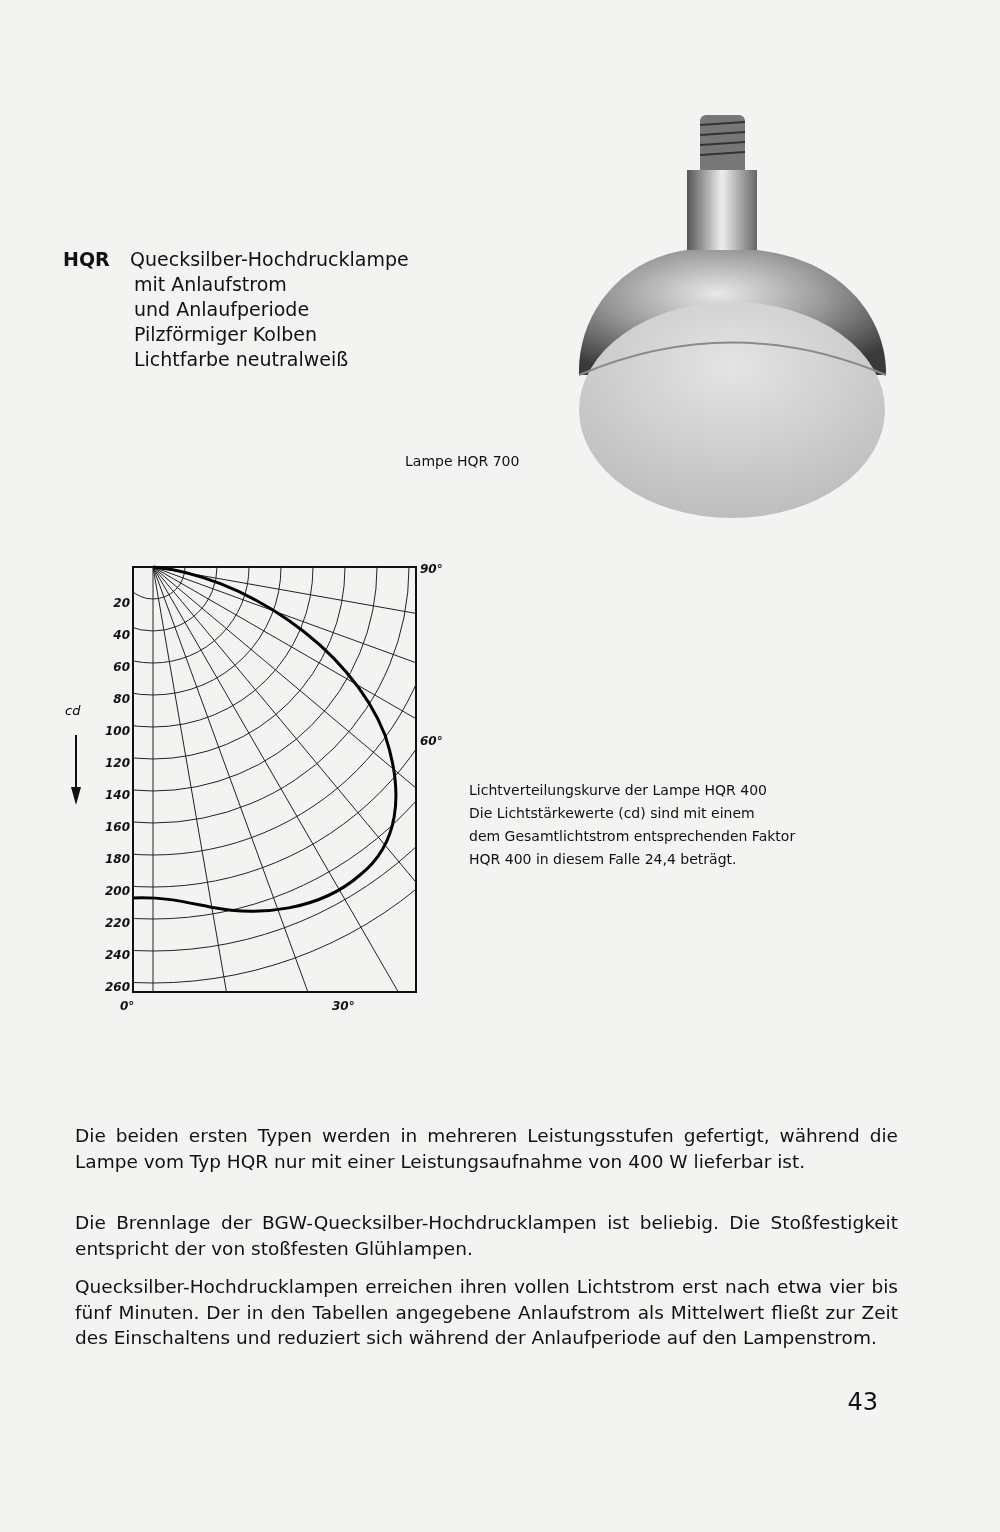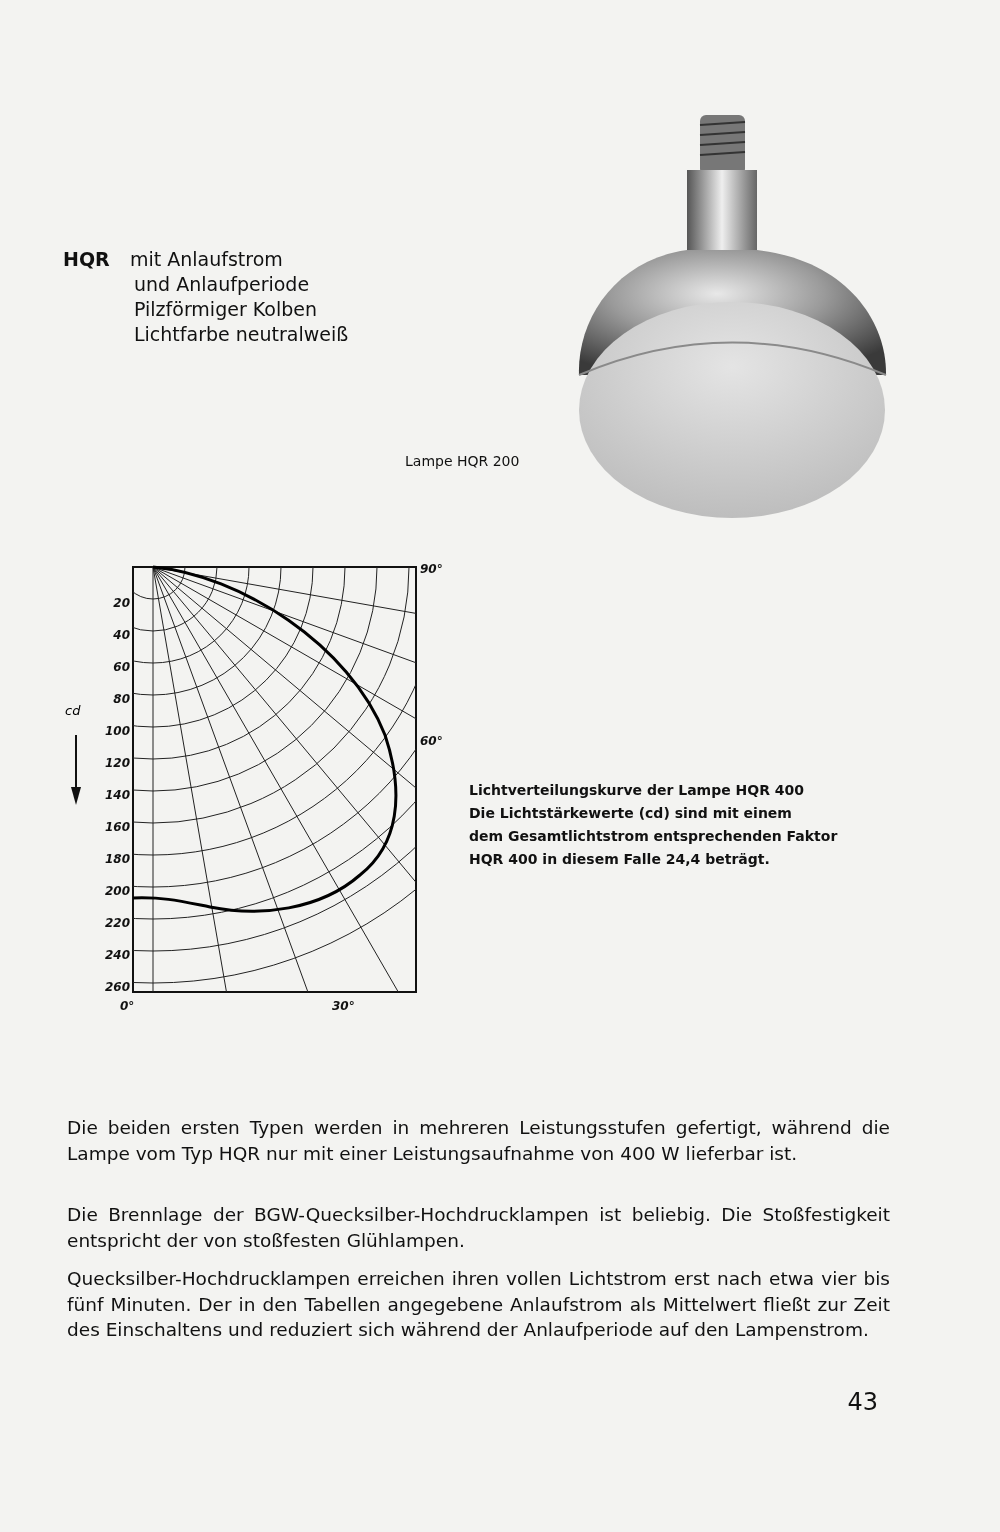--- a/index.html
+++ b/index.html
@@ -6,42 +6,43 @@
   body { width:1000px; height:1532px; background:#f3f3f1; position:relative; overflow:hidden;
          font-family:"DejaVu Sans", sans-serif; color:#111; }
   .abs { position:absolute; }
   .title-block { left:63px; top:247px; font-size:19px; line-height:25px; }
   .title-block .code { font-weight:bold; position:absolute; left:0; top:0;text-align:center; }
   .title-block .lines { position:absolute; left:67px; top:0; white-space:nowrap; }
   .title-block .lines div:nth-child(n+2) { padding-left:4px; }
   .photo-caption { left:405px; top:453px; font-size:14px; }
   .lamp { left:575px; top:110px; width:315px; height:415px; }
   .chart { left:60px; top:555px; width:400px; height:470px; }
-  .chart-caption { left:469px; top:779px; font-size:14px; line-height:23px; white-space:nowrap;font-weight:bold; }
+  .chart-caption { left:469px; top:779px; font-size:14px; line-height:23px; white-space:nowrap; }
   .body-text { left:63px; width:823px; font-size:18.5px; line-height:25.5px; text-align:justify; }
   .p1 { top:1111px; }
   .p2 { top:1198px; }
   .p3 { top:1262px; }
   .page-num { right:122px; top:1388px; font-size:24px; }
-  p { margin:4px; }
+  p { margin:12px; }
 </style>
 </head>
 <body>
 
 <div class="abs title-block">
   <div class="code">HQR</div>
   <div class="lines">
+    <div>Quecksilber-Hochdrucklampe</div>
     <div>mit Anlaufstrom</div>
     <div>und Anlaufperiode</div>
     <div>Pilzförmiger Kolben</div>
     <div>Lichtfarbe neutralweiß</div>
   </div>
 </div>
 
-<div class="abs photo-caption">Lampe HQR 200</div>
+<div class="abs photo-caption">Lampe HQR 700</div>
 
 <svg class="abs lamp" viewBox="0 0 315 415">
   <defs>
     <radialGradient id="dome" cx="0.45" cy="0.35" r="0.7">
       <stop offset="0" stop-color="#e8e8e8"></stop>
       <stop offset="0.5" stop-color="#9a9a9a"></stop>
       <stop offset="1" stop-color="#3a3a3a"></stop>
     </radialGradient>
     <linearGradient id="neck" x1="0" x2="1">
       <stop offset="0" stop-color="#555"></stop>

